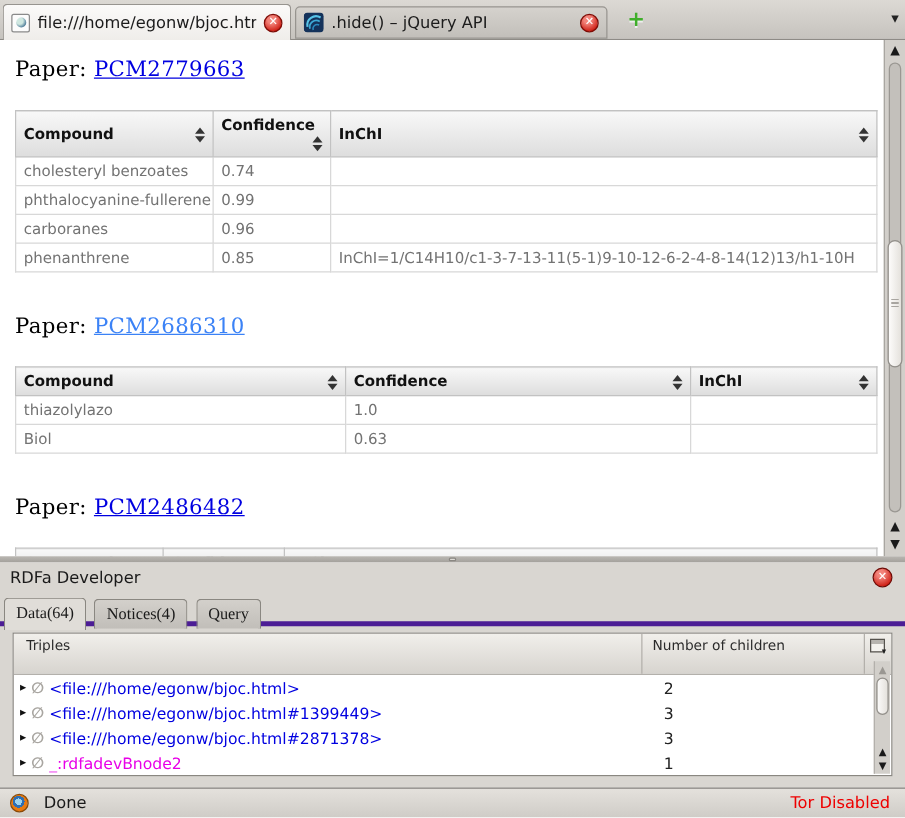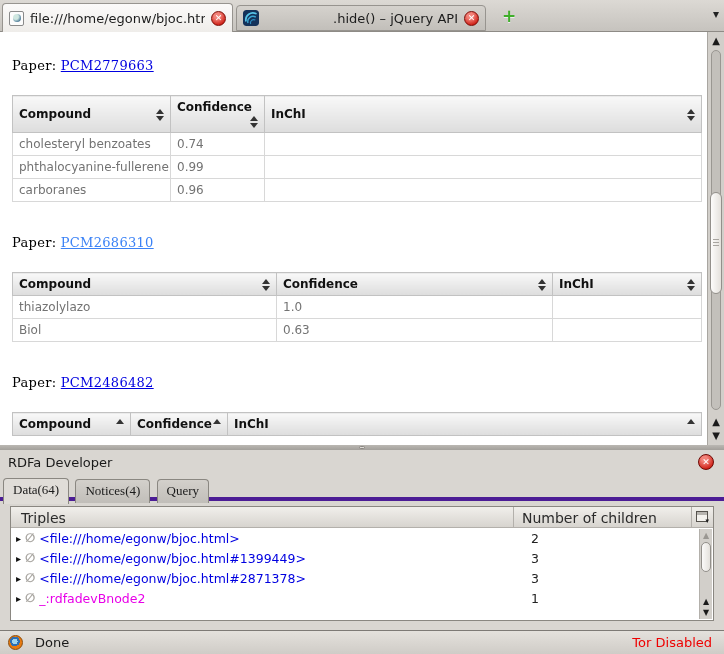--- a/index.html
+++ b/index.html
@@ -5,39 +5,39 @@
   * { margin:0; padding:0; box-sizing:border-box; }
   html,body { width:724px; height:654px; }
   body { font-family:"DejaVu Sans","Liberation Sans",sans-serif; background:#fff; position:relative; overflow:hidden; }
 
   
   #tabbar { position:absolute; left:0; top:0; width:724px; height:32px;
             background:linear-gradient(#dcd9d4,#c6c3be); border-bottom:1px solid #8e8b86; }
   .tab { position:absolute; display:flex; align-items:center; gap:6px;
          border:1px solid #97948f; border-radius:4px 4px 0 0; padding:0 6px; font-size:13px; color:#1c1c1c; }
   .tab.active { left:2px; top:3px; width:231px; height:29px; background:linear-gradient(#fbfaf9,#efedea); border-bottom:none; z-index:2; }
-  .tab.inactive { left:236px; top:5px; width:250px; height:26px; background:linear-gradient(#d5d2cd,#c2bfba);text-align:right; }
+  .tab.inactive { left:236px; top:5px; width:250px; height:26px; background:linear-gradient(#d5d2cd,#c2bfba); }
   .tab-title { flex:1; white-space:nowrap; overflow:hidden; }
   .favicon-page { width:15px; height:15px; background:#fcfcfc; border:1px solid #8a8a8a; border-radius:2px;
                   display:inline-flex; align-items:center; justify-content:center; flex:none; }
   .favicon-page i { width:8px; height:8px; border-radius:50%;
                     background:radial-gradient(circle at 35% 35%, #cfe7e0 0 35%, #5a86a0 70%, #33506a 100%); }
   .close-btn { width:15px; height:15px; border-radius:50%; flex:none;
                background:radial-gradient(circle at 40% 30%, #f2837a 0 25%, #cf2218 75%, #8e0f08 100%);
                border:1px solid #7e0c06; color:#fff; font-size:9px; font-weight:bold;
                display:inline-flex; align-items:center; justify-content:center; line-height:1; }
   #newtab-btn { position:absolute; left:498px; top:5px; width:22px; height:22px; color:#3fae2a;
                 font-size:17px; font-weight:bold; text-align:center; line-height:22px; text-shadow:0 1px 0 #eee; }
   #alltabs-btn { position:absolute; right:5px; top:7px; font-size:12px; color:#222; }
 
   
   #content { position:absolute; left:0; top:32px; width:707px; height:413px; background:#fff; overflow:hidden; }
   .page-inner { padding:10px 4px 0 12px; }
-  h1.paper-head { font-family:"DejaVu Serif","Liberation Serif",serif; font-size:13px; font-weight:normal;
-                  color:#000; margin:16px 0 22px 0; letter-spacing:.3px; }
+  h1.paper-head { font-family:"DejaVu Serif","Liberation Serif",serif; font-size:17px; font-weight:normal;
+                  color:#000; margin:4px 0 22px 0; letter-spacing:.3px; }
   h1.paper-head a { text-decoration:underline; }
   a.plink { color:#0000e0; } a.plink.visited { color:#3b82f6; }
 
   table.ctable { border-collapse:collapse; width:690px; table-layout:fixed; margin-bottom:33px;
                  border:1px solid #c2c2c2; font-size:12px; }
   table.ctable th { background:linear-gradient(#f8f8f8,#dddddd); border:1px solid #c2c2c2;
                     font-weight:bold; text-align:left; padding:4px 6px; height:23px; color:#111; }
   table.ctable td { border:1px solid #d8d8d8; padding:4px 6px; height:23px; color:#737373;
                     white-space:nowrap; overflow:hidden; }
   .t1 col.c1{width:158px} .t1 col.c2{width:94px}
@@ -73,22 +73,22 @@
                 border:1px solid #6e0a05; color:#fff; font-size:9px; font-weight:bold;
                 display:flex; align-items:center; justify-content:center; }
   #rdfa-tabs { position:absolute; left:0; top:24px; width:724px; height:27px; border-bottom:4px solid #4c1d95;font-family:Liberation Serif, serif; }
   .ptab { display:inline-block; margin:4px 0 0 3px; padding:3px 9px 4px; font-size:13px;
           border:1px solid #8a8781; border-bottom:none; border-radius:4px 4px 0 0;
           background:linear-gradient(#d3d0cb,#c1beb9); position:relative; top:1px; }
   .ptab.active { background:#e0ddd8; padding-bottom:6px; top:0; z-index:2; }
 
   #treebox { position:absolute; left:10px; top:56px; width:704px; height:115px;
              border:1px solid #8a8781; background:#fff; overflow:hidden; }
-  #tree-header { display:flex; height:21px; background:linear-gradient(#f1efeb,#d7d4cf);
-                 border-bottom:1px solid #b3b0ab; font-size:14px; color:#2a2a2a; }
+  #tree-header { display:flex; height:33px; background:linear-gradient(#f1efeb,#d7d4cf);
+                 border-bottom:1px solid #b3b0ab; font-size:11px; color:#2a2a2a; }
   .th-triples { flex:1; padding:3px 0 0 10px; }
   .th-children { width:178px; padding:3px 0 12px 8px; border-left:1px solid #b3b0ab; }
   .th-picker { width:22px; border-left:1px solid #b3b0ab; position:relative; }
   .picker-ic { position:absolute; left:4px; top:4px; width:12px; height:11px; border:1px solid #55524d;
                background:linear-gradient(#b7b4af 0 3px, #f4f2ee 3px); }
   .picker-ic:after { content:"▾"; position:absolute; right:-2px; bottom:-4px; font-size:7px; color:#222; }
   .tree-row { display:flex; height:20px; align-items:center; font-size:12.5px; }
   .tr-label { flex:1; padding-left:5px; display:flex; align-items:center; gap:4px; white-space:nowrap; overflow:hidden; }
   .twisty { font-size:10px; color:#111; flex:none; }
   .res-ic { font-size:12px; color:#a9a6a1; flex:none; font-weight:bold; }
@@ -175,20 +175,25 @@
       <tr>
         <td>phthalocyanine-fullerene</td>
         <td>0.99</td>
         <td></td>
       </tr>
       <tr>
         <td>carboranes</td>
         <td>0.96</td>
         <td></td>
       </tr>
+      <tr>
+        <td>phenanthrene</td>
+        <td>0.85</td>
+        <td>InChI=1/C14H10/c1-3-7-13-11(5-1)9-10-12-6-2-4-8-14(12)13/h1-10H</td>
+      </tr>
     </tbody>
       </table>
 
     <h1 class="paper-head">
       <span>Paper:</span>
       <a class="plink visited" href="#">PCM2686310</a>
     </h1>
     <table class="ctable t2">
       <colgroup>
           <col class="c1">

